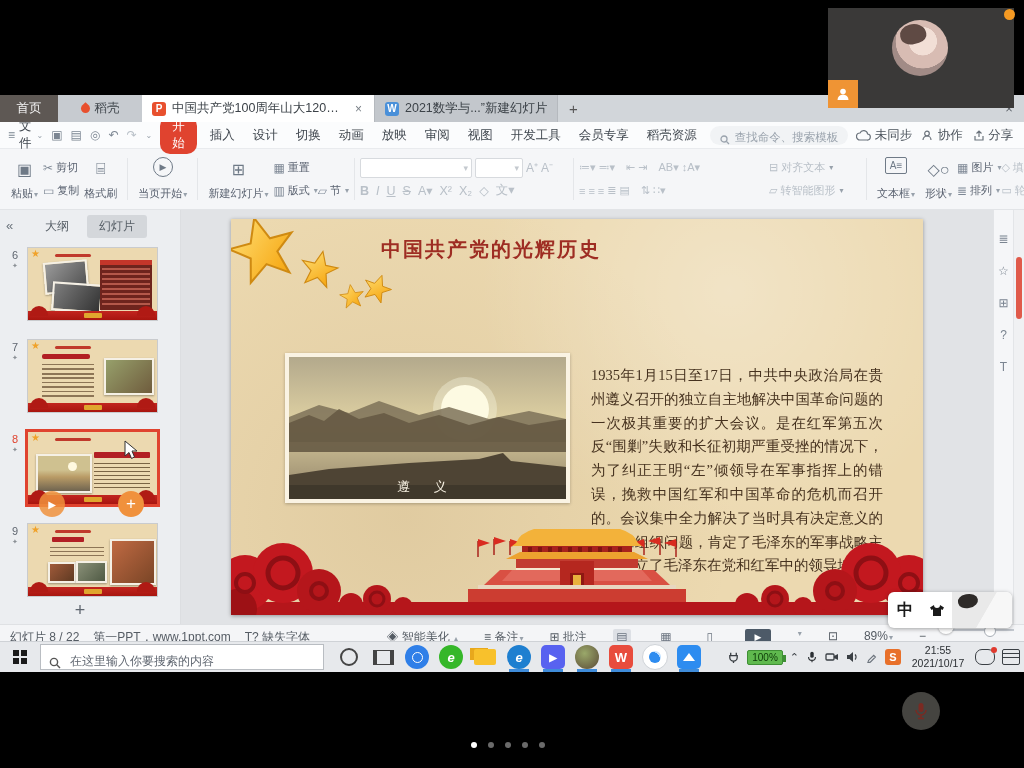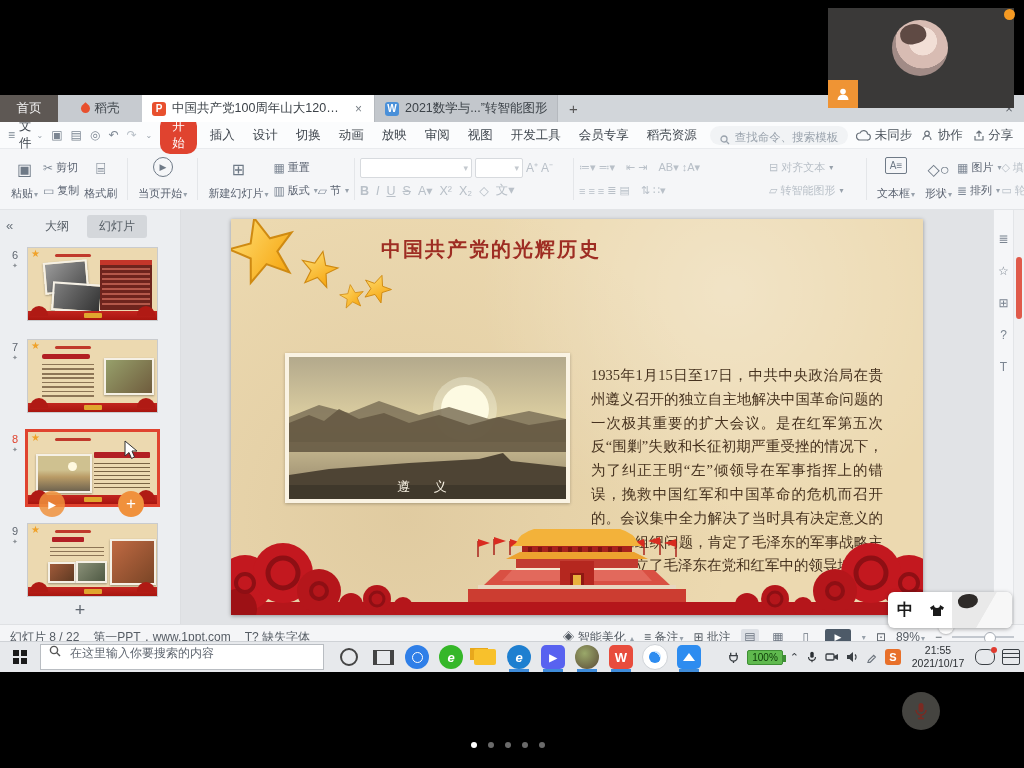--- a/index.html
+++ b/index.html
@@ -76,32 +76,32 @@
   .s-body{position:absolute;left:360px;top:145px;width:292px;font-family:"Liberation Serif",serif;font-size:14.5px;line-height:23.8px;color:#46321f;text-align:justify}
   .s-photo{position:absolute;left:54px;top:134px;width:277px;height:142px;border:4px solid #faf3e3;box-shadow:0 1px 3px rgba(0,0,0,.25)}
   .s-stars{position:absolute;left:-4px;top:-4px}
   .s-bottom{position:absolute;left:0;bottom:0}
   
   .rstrip{width:19px;background:#f5f6f8;border-left:1px solid #e2e4e7;display:flex;flex-direction:column;align-items:center;padding-top:22px;gap:18px;color:#7b8591;font-size:12px;flex:0 0 auto}
   .vscroll{width:10px;background:#f0f1f3;border-left:1px solid #e3e5e8;position:relative;flex:0 0 auto}
   .vthumb{position:absolute;left:2px;top:47px;width:6px;height:62px;background:#e05a4a;border-radius:3px}
   
   .statusbar{height:24px;background:#f4f5f7;border-top:1px solid #dfe1e4;display:flex;align-items:center;font-size:12px;color:#555c64;padding:0 10px;gap:14px}
-  .stat-right{margin-left:auto;display:flex;align-items:center;gap:10px}
+  .stat-right{margin-left:auto;display:flex;align-items:flex-start;gap:26px}
   .viewic{width:18px;height:16px;display:flex;align-items:center;justify-content:center;font-size:12px;color:#6b7480;border-radius:2px}
   .viewic.on{background:#dde0e5}
   .playbtn{width:26px;height:16px;background:#4d5a68;border-radius:2px;color:#fff;font-size:9px;display:flex;align-items:center;justify-content:center}
   .slider{width:62px;height:2px;background:#c3c8cf;position:relative}
   .slider i{position:absolute;left:32px;top:-4px;width:10px;height:10px;background:#fff;border:1px solid #a8aeb6;border-radius:50%}
   
   .taskbar{position:absolute;left:0;top:641px;width:1024px;height:30px;background:#e7e9ec;border-top:1px solid #cfd2d6;display:flex;align-items:center}
   .startbtn{width:40px;height:30px;display:flex;align-items:center;justify-content:center}
   .winlogo{width:14px;height:14px;display:grid;grid-template-columns:6px 6px;grid-template-rows:6px 6px;gap:2px}
   .winlogo i{background:#1b1b1b}
-  .tsearch{width:266px;height:24px;background:#fff;border:1px solid #b9bdc2;display:flex;align-items:flex-start;gap:7px;padding:0 8px;margin-right:8px}
+  .tsearch{width:266px;height:24px;background:#fff;border:1px solid #b9bdc2;display:flex;align-items:flex-end;gap:7px;padding:0 8px;margin-right:8px}
   .tsearch input{border:none;outline:none;font-size:12px;color:#333;width:210px;background:transparent;font-family:"Liberation Sans",sans-serif}
   .tsearch input::placeholder{color:#5f6670}
   .tbico{width:34px;height:30px;display:flex;align-items:center;justify-content:center;position:relative;flex:0 0 auto}
   .run::after{content:'';position:absolute;left:7px;right:7px;bottom:0;height:3px;background:#3f8cda}
   .appic{width:24px;height:24px;border-radius:5px;display:flex;align-items:center;justify-content:center;color:#fff;font-size:13px;font-weight:bold}
   .circ{border-radius:50%}
   .tray{position:absolute;right:4px;top:0;height:30px;display:flex;align-items:center;gap:7px}
   .battery{background:#5fb94e;border:1px solid #3f8f35;color:#0c3a08;font-size:10px;padding:1px 4px;border-radius:2px;position:relative}
   .battery::after{content:'';position:absolute;right:-4px;top:4px;width:3px;height:7px;background:#3f8f35}
   .timebox{font-size:10.5px;color:#2b2f33;text-align:center;line-height:1.25;width:60px}
@@ -143,21 +143,21 @@
       <i class="flame"></i>
       <span>稻壳</span>
     </div>
     <div class="tab-doc active">
       <span class="fico p">P</span>
       <span class="tlabel">中国共产党100周年山大120周年</span>
       <span class="tclose">×</span>
     </div>
     <div class="tab-doc">
       <span class="fico w">W</span>
-      <span class="tlabel">2021数学与...”转智能图形</span>
+      <span class="tlabel">2021数学与...”新建幻灯片</span>
     </div>
     <div class="tab-new">+</div>
     <div class="win-close">×</div>
   </div>
 
   <div class="menubar">
     <div class="mfile">
       <span class="mico">≡</span>
       <span>文件</span>
       <span class="caret">⌄</span>

